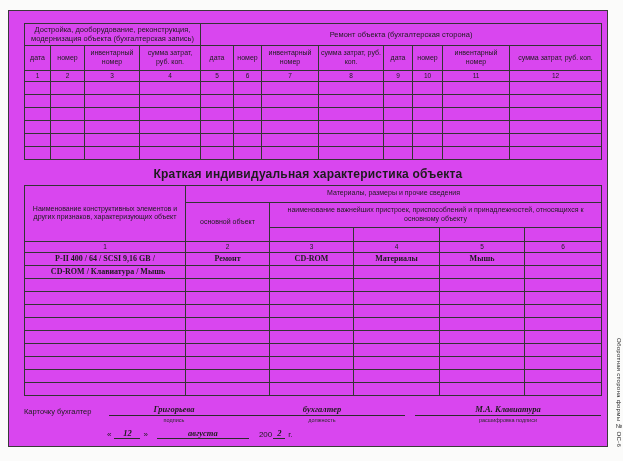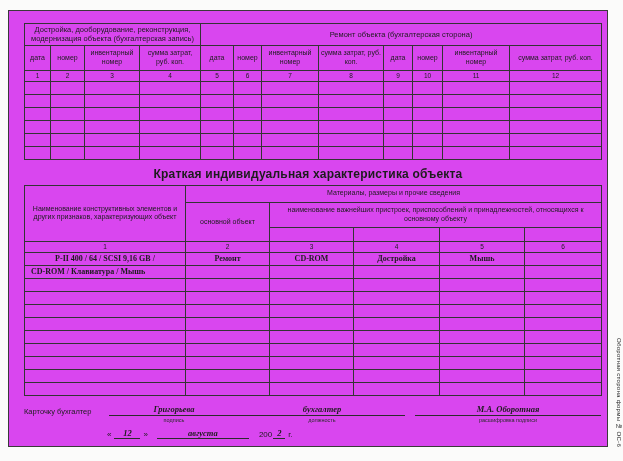--- a/index.html
+++ b/index.html
@@ -25,21 +25,21 @@
   .sec-title { margin-top: 7px; text-align: center; font-size: 12px; font-weight: bold; letter-spacing: .2px; }
 
   
   .t2 { margin-top: 4px; }
   .t2 .r1 th { font-size: 7px; line-height: 1.25; padding: 1px 4px; }
   .t2 .col1h { height: 56px; }
   .t2 .r1 .mat { height: 17px; }
   .t2 .r2 th { font-size: 7px; line-height: 1.2; padding: 1px 4px; height: 22px; }
   .t2 .r3 th { height: 14px; }
   .val-cell { font-family: "Liberation Serif", serif; font-weight: bold; font-size: 8px; }
-  .t2 td.c1-left { text-align: left; padding-left: 6px; }
+  .t2 td.c1-left { text-align: center; padding-left: 6px; }
 
   
   .footer { margin-left: 15px; margin-top: 9px; width: 577px; }
   .sign-row { display: flex; align-items: flex-end; }
   .sign-label { font-size: 7.5px; white-space: nowrap; padding-bottom: 7px; width: 76px; }
   .field { display: flex; flex-direction: column; align-items: center; }
   .field .val {
     display: block; width: 100%; text-align: center; border-bottom: 1px solid #2c2c2c;
     font-family: "Liberation Serif", serif; font-style: italic; font-weight: bold; font-size: 8.5px;
     padding-bottom: 1px; line-height: 1.1;
@@ -238,21 +238,21 @@
           <td>4</td>
           <td>5</td>
           <td>6</td>
         </tr>
     </thead>
     <tbody id="t2-body">
         <tr class="blank">
           <td class="val-cell">Р-II 400 / 64 / SCSI 9,16 GB /</td>
           <td class="val-cell">Ремонт</td>
           <td class="val-cell">CD-ROM</td>
-          <td class="val-cell">Достройка</td>
+          <td class="val-cell">Материалы</td>
           <td class="val-cell">Мышь</td>
           <td class="val-cell"></td>
         </tr>
         <tr class="blank">
           <td class="val-cell c1-left">CD-ROM / Клавиатура / Мышь</td>
           <td class="val-cell"></td>
           <td class="val-cell"></td>
           <td class="val-cell"></td>
           <td class="val-cell"></td>
           <td class="val-cell"></td>
@@ -337,21 +337,21 @@
       <span class="sign-label">Карточку бухгалтер</span>
       <div class="field f2">
         <span class="val">Григорьева</span>
         <span class="sub">подпись</span>
       </div>
       <div class="field f1">
         <span class="val">бухгалтер</span>
         <span class="sub">должность</span>
       </div>
       <div class="field f3">
-        <span class="val">М.А. Оборотная</span>
+        <span class="val">М.А. Клавиатура</span>
         <span class="sub">расшифровка подписи</span>
       </div>
     </div>
     <div class="date-row">
       <span class="q">«</span>
       <span class="hand u day-f">12</span>
       <span class="q">»</span>
       <span class="hand u month-f">августа</span>
       <span class="year-pre">200</span>
       <span class="hand u year-d">2</span>

